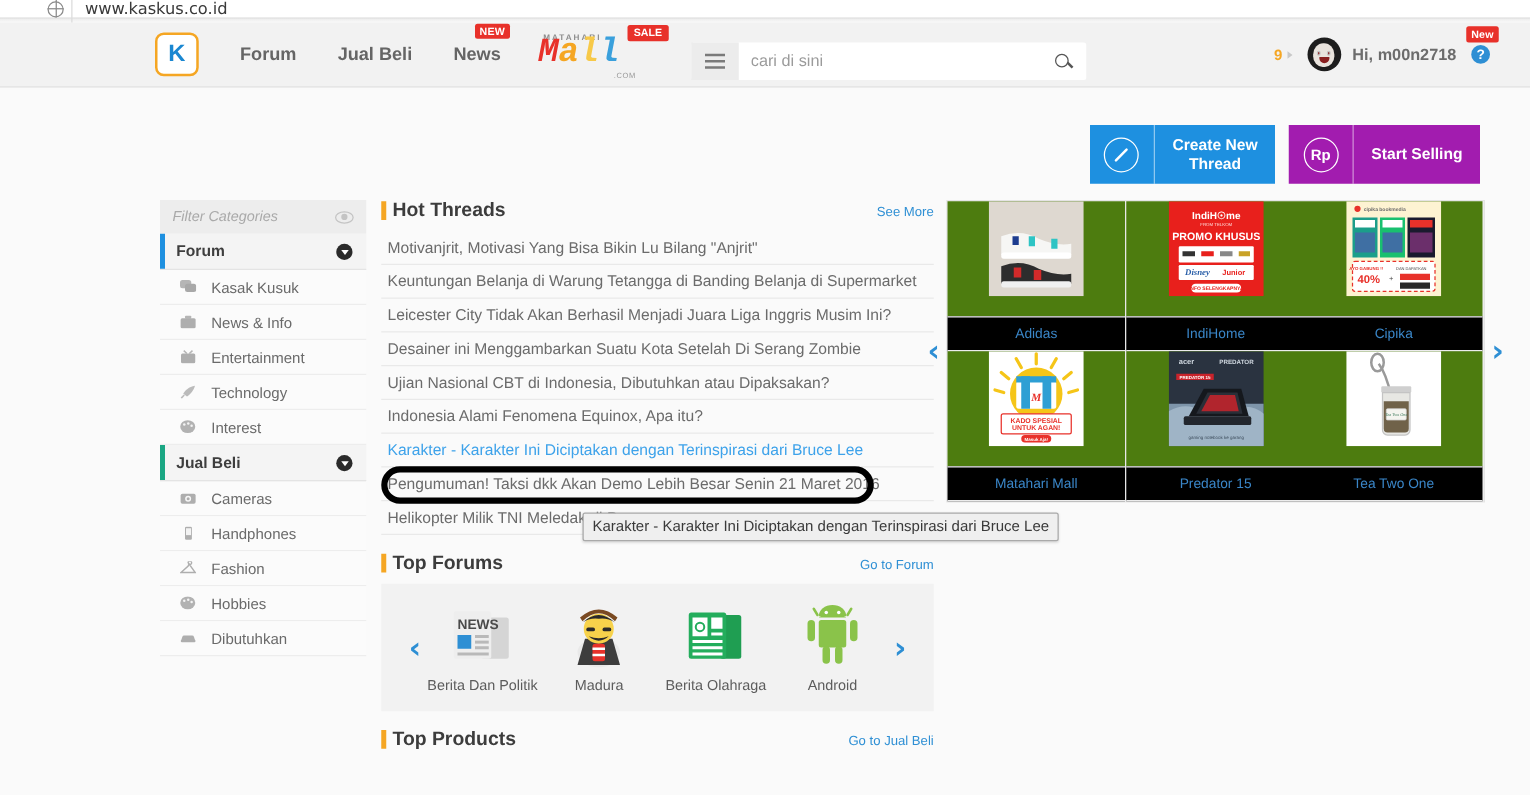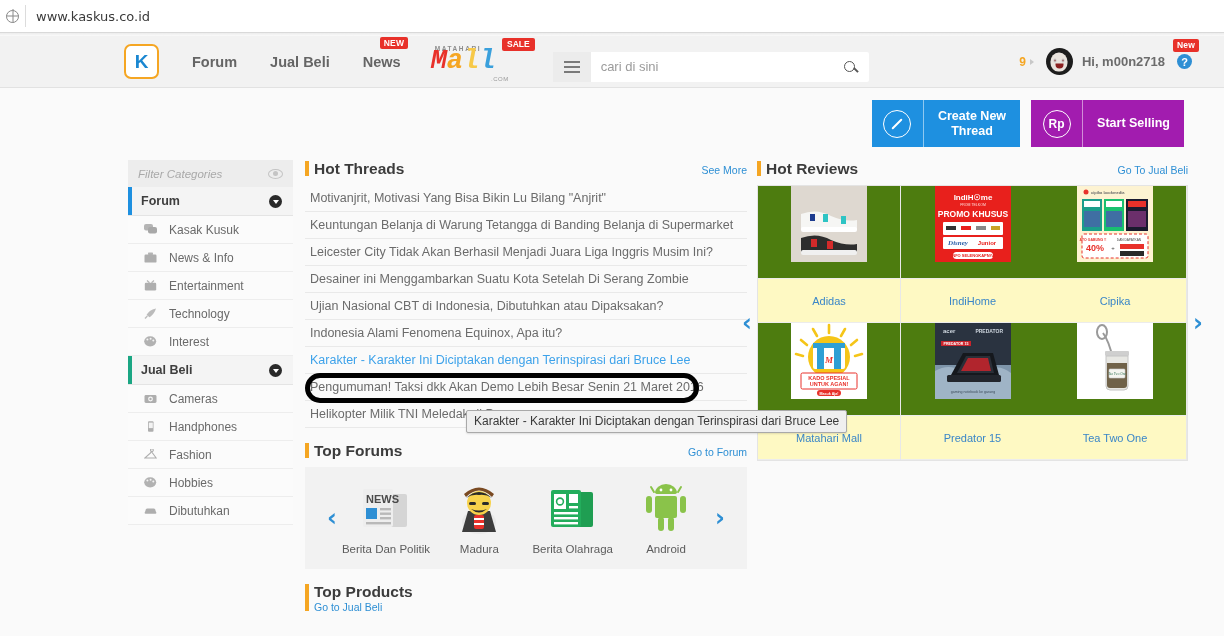--- a/index.html
+++ b/index.html
@@ -4,23 +4,23 @@
 <style>
   * { box-sizing: border-box; margin: 0; padding: 0; }
   html, body {
     width: 1224px; height: 636px;
     font-family: "Liberation Sans", sans-serif;
     background: #fafafa;
     overflow: hidden;
   }
   
   #browser-bar {
-    height: 33px; background: #ffffff;
+    height: 15px; background: #ffffff;
     border-bottom: 1px solid #d9d9d9;
-    display: flex; align-items: center;
+    display: flex; align-items: center; padding-left: 32px;
   }
   #browser-bar .site-info {
     width: 26px; height: 22px;
     display: flex; align-items: center; justify-content: center;
     border-right: 1px solid #dcdcdc;
   }
   .globe {
     width: 13px; height: 13px; border-radius: 50%;
     border: 1.4px solid #8a8a8a; position: relative;
   }
@@ -257,21 +257,21 @@
     border: 1px solid #e4e4e4; background: #fff; display: grid;
     grid-template-columns: repeat(3,1fr); position: relative;
   }
   .rv-cell { border-right: 1px solid #e8e8e8; }
   .rv-cell:nth-child(3n) { border-right: 0; }
   .rv-thumb {
     height: 92px; display:flex; align-items:flex-start; justify-content:center;
     background: #4d7c0f;
   }
   .rv-label {
-    height: 45px; background: #fef9c3; border-top: 1px solid #ececec;
+    height: 28px; background: #000000; border-top: 1px solid #ececec;
     border-bottom: 1px solid #ececec;
     display:flex; align-items:center; justify-content:center;
     font-size: 11px; color: #3a86c8; cursor: pointer;
   }
   .arrow {
     position: absolute; top: 50%; transform: translateY(-50%);
     font-size: 24px; color: #2e8fd4; cursor: pointer; font-family: "DejaVu Sans", sans-serif;
     line-height: 1; font-weight: bold;
   }
   #rv-prev { left: -16px; } #rv-next { right: -16px; }
@@ -578,31 +578,27 @@
               <rect x="16" y="33" width="6" height="14" rx="3" fill="#8ac34a"></rect>
               <rect x="26" y="33" width="6" height="14" rx="3" fill="#8ac34a"></rect>
             </svg>
           </div>
           <div class="forum-name">Android</div>
         </div>
 
         <span class="arrow" id="tf-next">›</span>
       </div>
 
-      <div class="sec-head" style="margin-top:14px;flex-direction:column;">
+      <div class="sec-head" style="margin-top:14px;">
         <span class="sec-title">Top Products</span>
         <span class="sec-link">Go to Jual Beli</span>
       </div>
     </div>
 
     <div id="right-col">
-      <div class="sec-head">
-        <span class="sec-title">Hot Reviews</span>
-        <span class="sec-link">Go To Jual Beli</span>
-      </div>
 
       <div id="reviews-grid">
         <span class="arrow" id="rv-prev">‹</span>
 
         <div class="rv-cell">
           <div class="rv-thumb">
             <svg width="76" height="76" viewBox="0 0 76 76">
               <rect width="76" height="76" fill="#ded8d0"></rect>
               <path d="M10 28 q16 -6 30 2 q14 6 26 4 v9 H10 Z" fill="#f6f6f4"></path>
               <rect x="19" y="28" width="5" height="7" fill="#1d3c8f"></rect>

